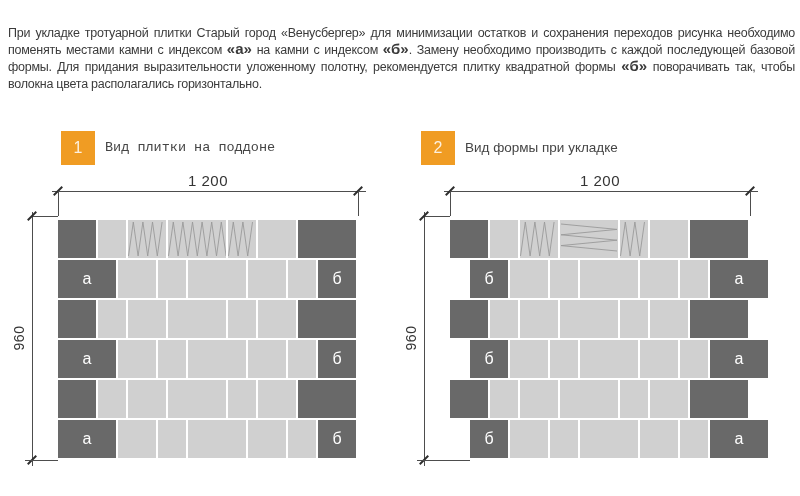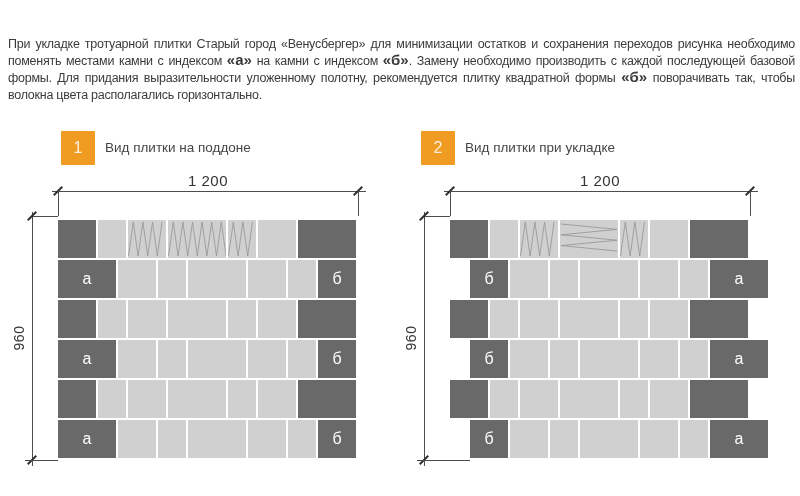--- a/index.html
+++ b/index.html
@@ -1,20 +1,20 @@
 <!DOCTYPE html>
 <html><head>
 <meta charset="utf-8">
 <style>
   html,body{margin:0;padding:0;background:#ffffff;}
   .canvas{position:relative;width:800px;height:496px;background:#ffffff;overflow:hidden;
           font-family:"Liberation Sans","DejaVu Sans",sans-serif;color:#3b3b3b;}
 
   
-  .intro{position:absolute;left:8px;top:36px;width:787px;margin:0;
+  .intro{position:absolute;left:8px;top:25px;width:787px;margin:0;
          font-size:12.5px;line-height:17px;letter-spacing:-0.25px;
          text-align:justify;color:#3b3b3b;}
   .intro .idx{font-weight:bold;font-size:15px;line-height:10px;letter-spacing:0;}
 
   
   .badge{position:absolute;width:34px;height:34px;display:flex;align-items:center;justify-content:center;
          font-size:16px;color:rgba(255,255,255,0.85);}
   .sec-title{position:absolute;top:131px;height:34px;line-height:34px;font-size:13.5px;color:#454545;}
 
   
@@ -38,24 +38,24 @@
   .tile svg{position:absolute;left:0;top:0;}
 </style>
 </head>
 <body>
 
 <div class="canvas">
 
   <p class="intro" id="intro"><span>При укладке тротуарной плитки Старый город «Венусбергер» для минимизации остатков и сохранения переходов рисунка необходимо поменять местами камни с индексом </span><span class="idx">«а»</span><span> на камни с индексом </span><span class="idx">«б»</span><span>. Замену необходимо производить с каждой последующей базовой формы. Для придания выразительности уложенному полотну, рекомендуется плитку квадратной формы </span><span class="idx">«б»</span><span> поворачивать так, чтобы волокна цвета располагались горизонтально.</span></p>
 
   <div class="badge" style="left:61px;top:131px;background:#F09C23;">1</div>
-  <div class="sec-title" style="left:105px;">Вид плитки на поддоне</div>
+  <div class="sec-title" style="left:105px;font-family:Liberation Mono, monospace;">Вид плитки на поддоне</div>
 
   <div class="badge" style="left:421px;top:131px;background:#F09C23;">2</div>
-  <div class="sec-title" style="left:465px;">Вид плитки при укладке</div>
+  <div class="sec-title" style="left:465px;">Вид формы при укладке</div>
 
   <div class="figure fig1">
     <div class="dim-label-h">1 200</div>
     <div class="dim-line" style="left:32px;top:23px;width:314px;height:1px;"></div>
     <div class="dim-tick" style="left:32px;top:22px;"></div>
     <div class="dim-tick" style="left:332px;top:22px;"></div>
     <div class="dim-line" style="left:38px;top:23px;width:1px;height:25px;"></div>
     <div class="dim-line" style="left:338px;top:23px;width:1px;height:25px;"></div>
     <div class="dim-line" style="left:12px;top:48px;width:26px;height:1px;"></div>
     <div class="dim-line" style="left:12px;top:44px;width:1px;height:254px;"></div>

